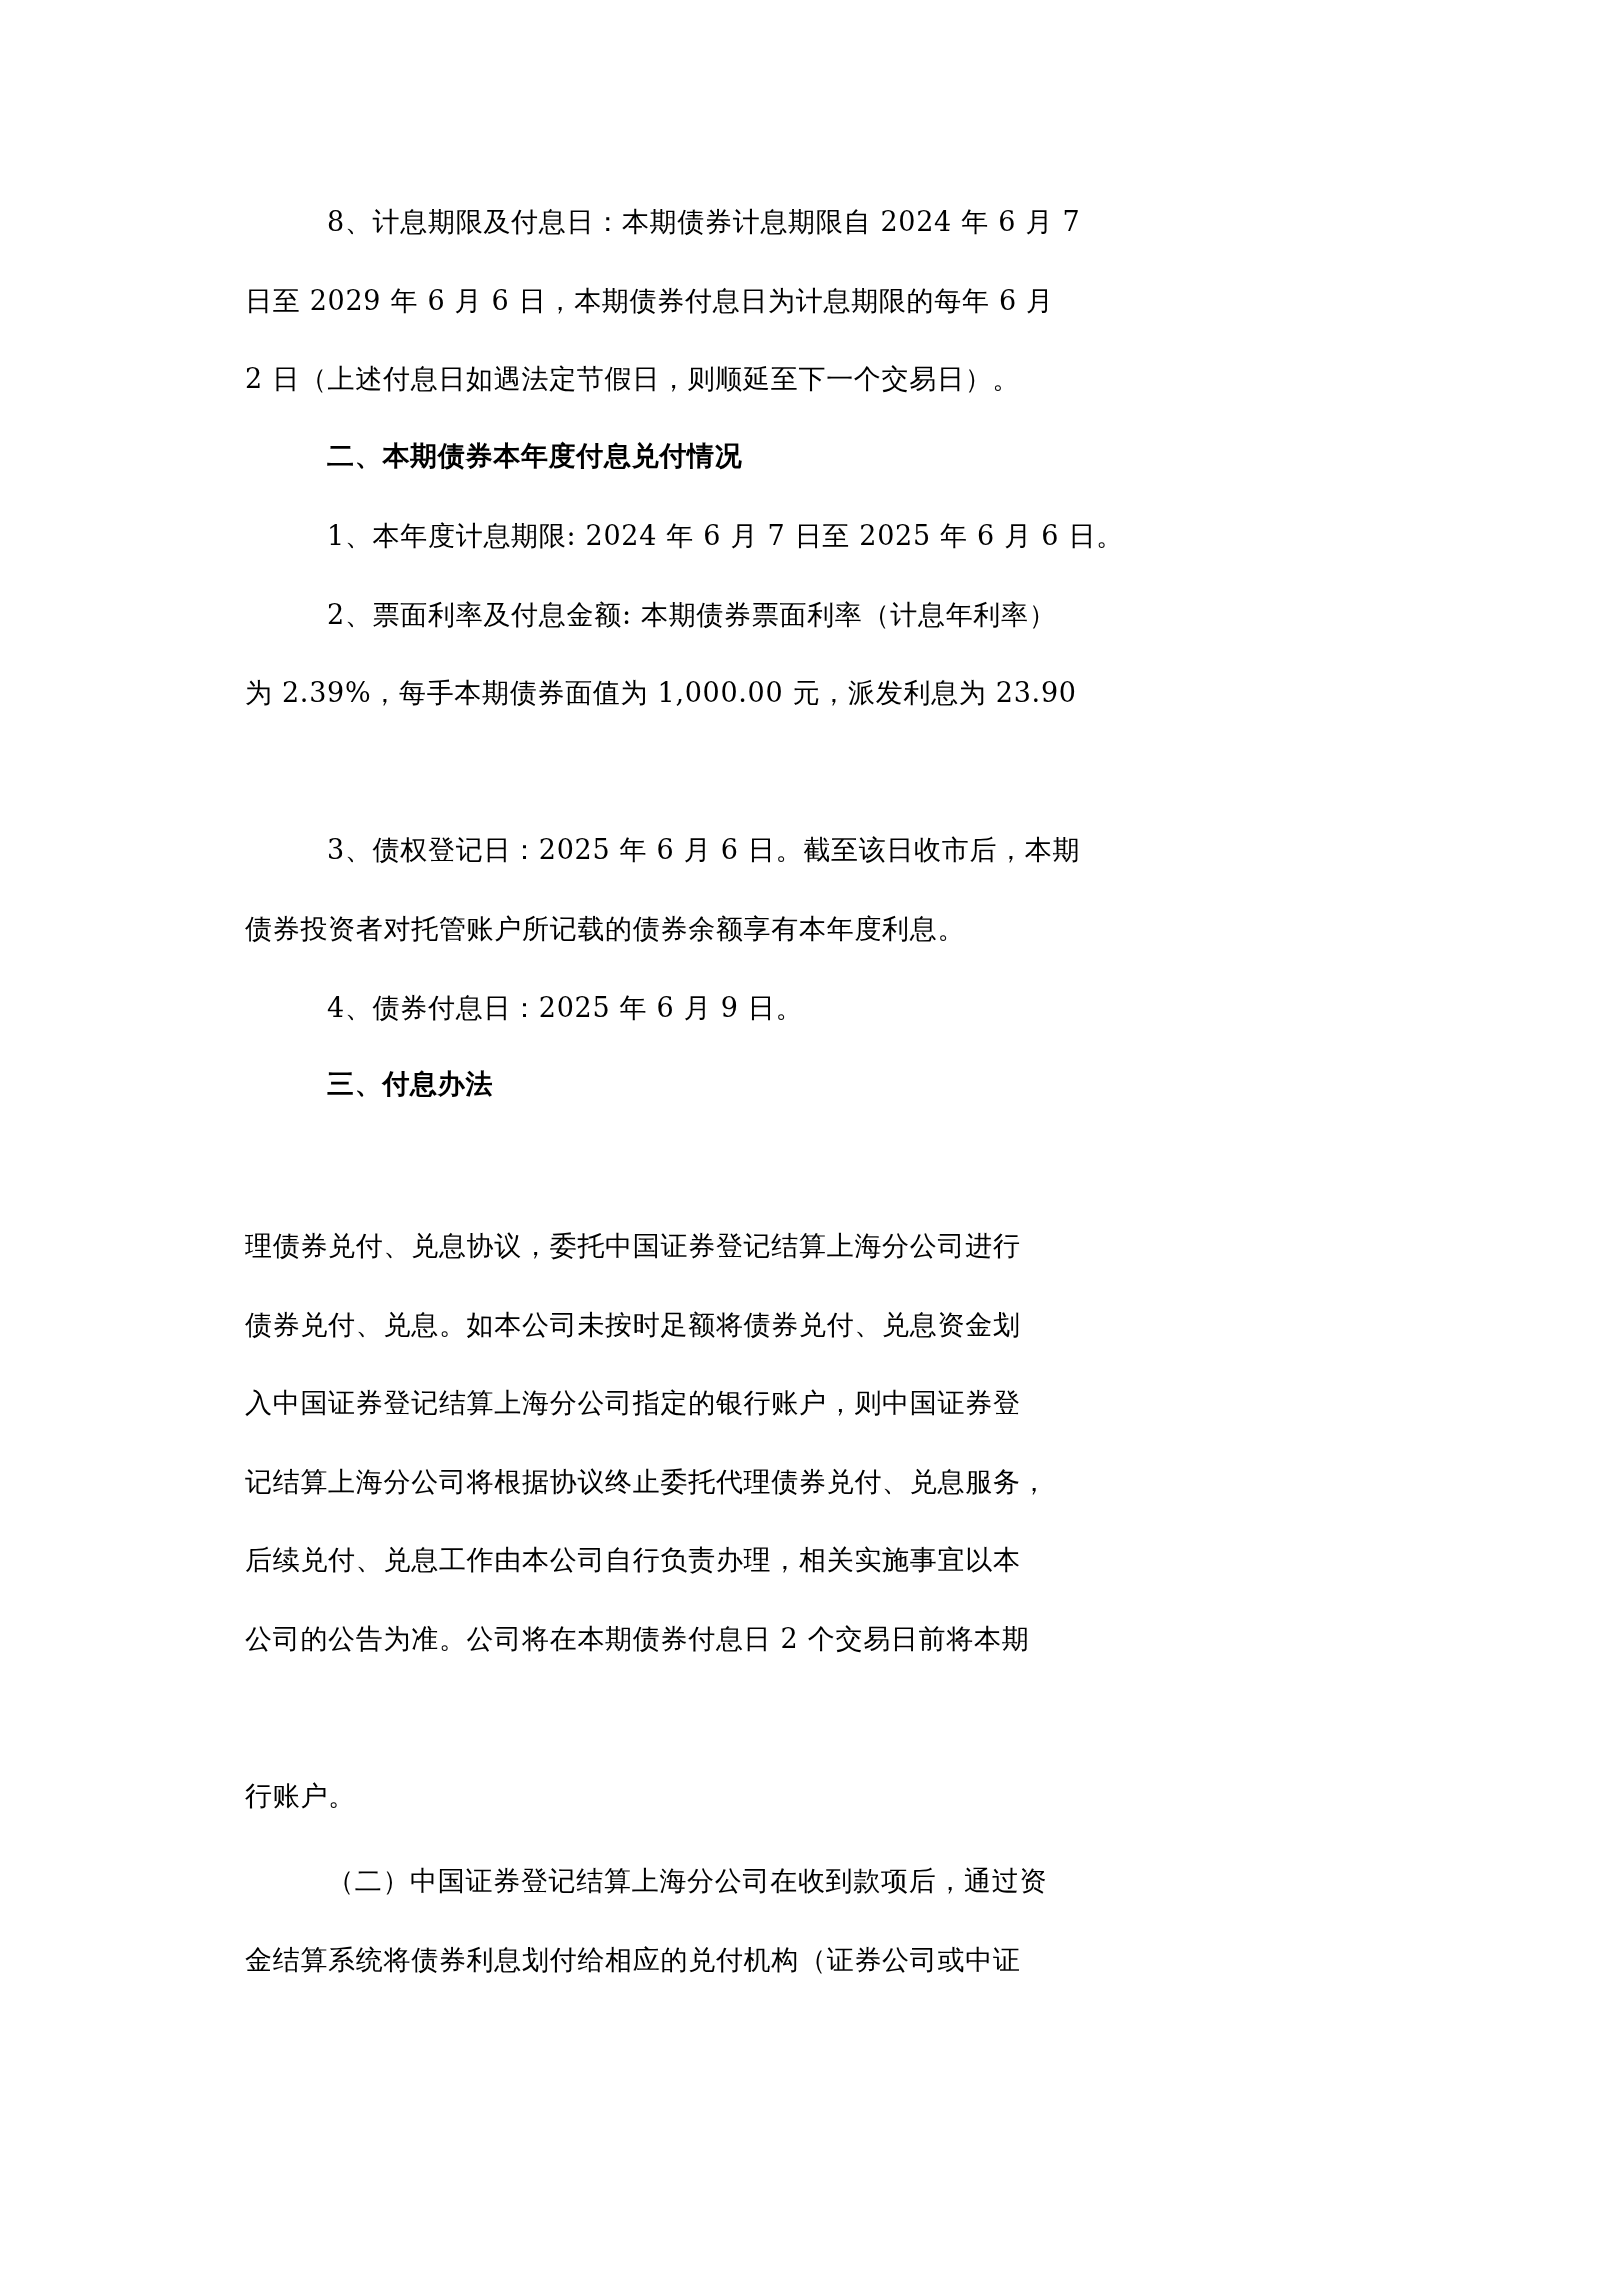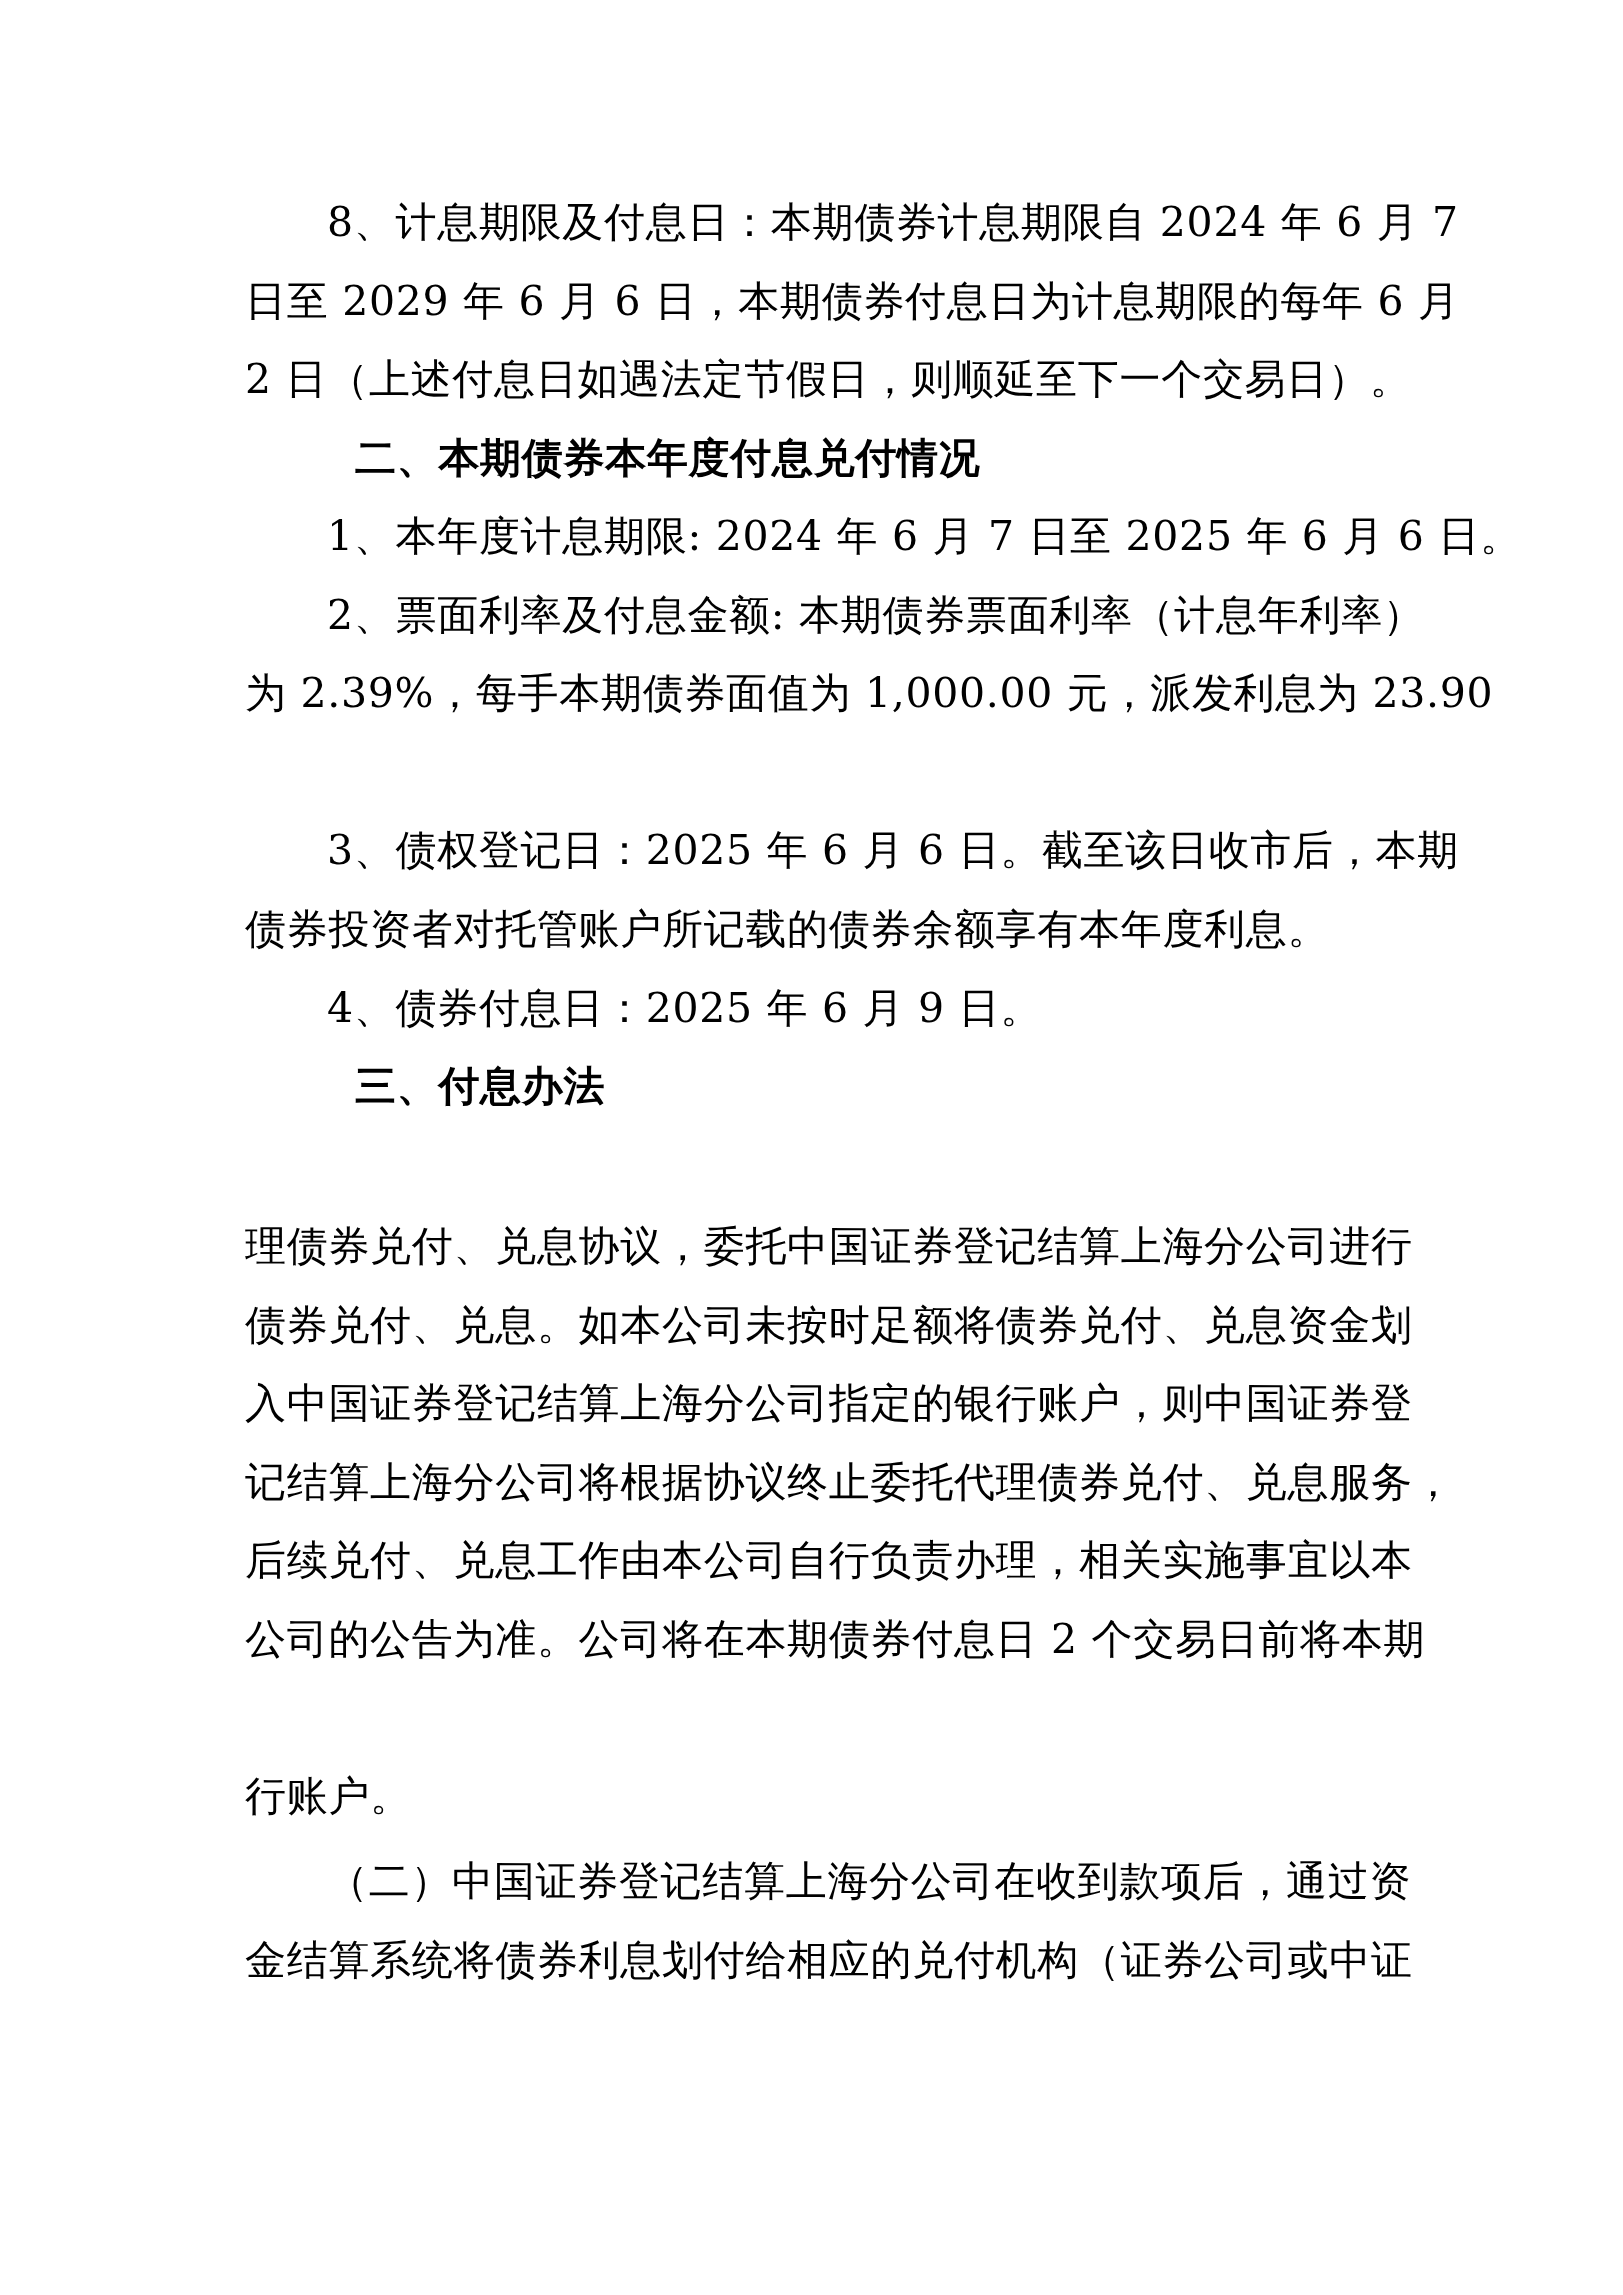--- a/index.html
+++ b/index.html
@@ -6,28 +6,28 @@
   body { width: 1623px; height: 2295px; position: relative; overflow: hidden; }
   .page {
     position: absolute; left: 0; top: 0; width: 1623px; height: 2295px;
     background: #ffffff;
   }
   .line {
     position: absolute;
     left: 245px;
     width: 1139px;
     font-family: "DejaVu Serif", "Liberation Serif", serif;
-    font-size: 41px;
+    font-size: 27px;
     line-height: 52px;
     color: #000000;
     white-space: nowrap;
     letter-spacing: 0.7px;
   }
   .indent { left: 327px; }
-  .heading { font-weight: bold; font-family: Liberation Serif, serif; margin-left: 28px; }
+  .heading { font-weight: bold; font-family: Liberation Mono, monospace; }
 </style>
 </head>
 <body>
 
 <div class="page">
   <div class="line indent" style="top:196px">8、计息期限及付息日：本期债券计息期限自 2024 年 6 月 7</div>
   <div class="line" style="top:275px">日至 2029 年 6 月 6 日，本期债券付息日为计息期限的每年 6 月</div>
   <div class="line" style="top:353px">2 日（上述付息日如遇法定节假日，则顺延至下一个交易日）。</div>
 
   <div class="line indent heading" style="top:432px">二、本期债券本年度付息兑付情况</div>

